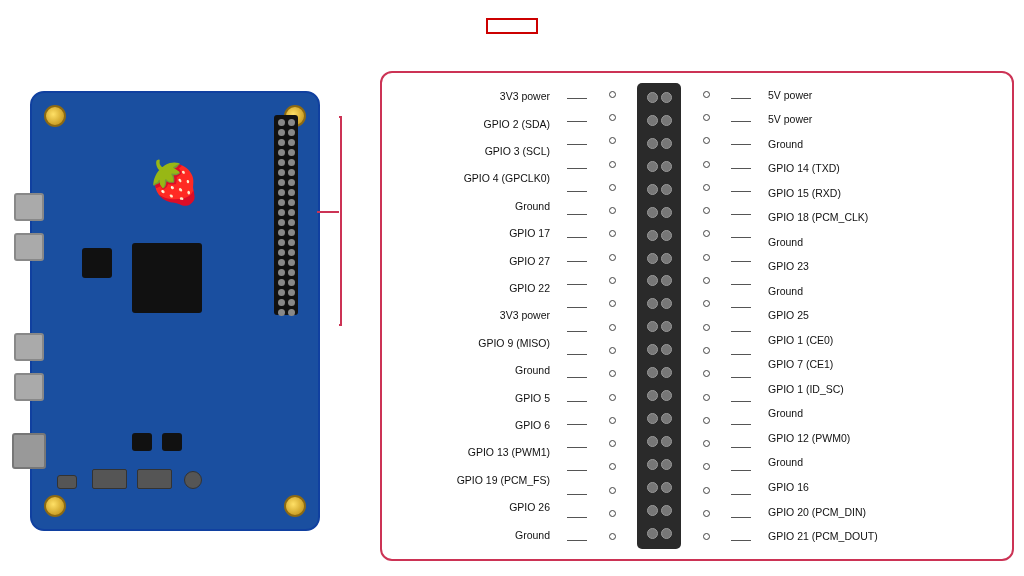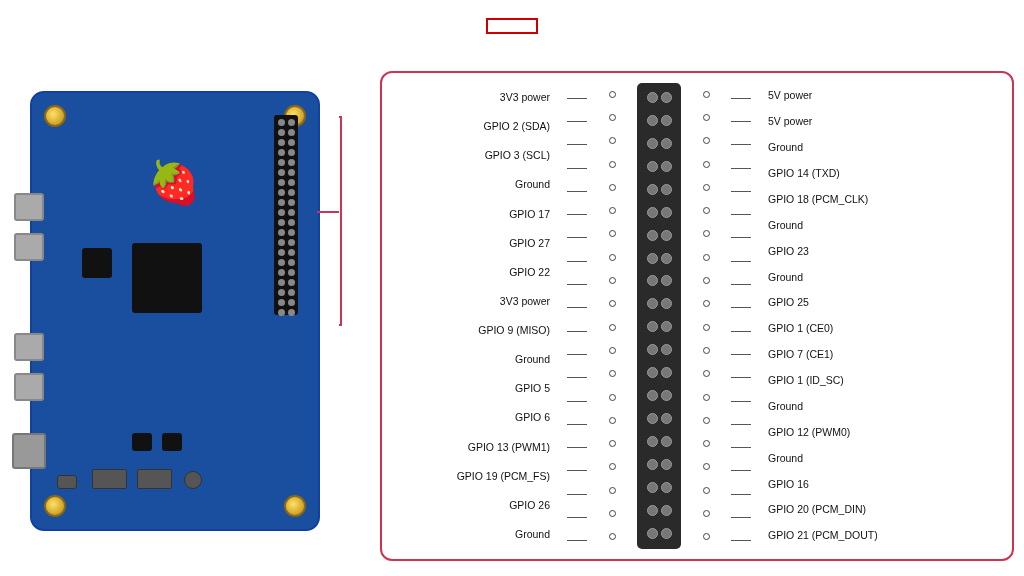--- a/index.html
+++ b/index.html
@@ -408,20 +408,21 @@
     <div class="bracket-h"></div>
   </div>
 
   <div class="pinout-section">
     <div class="rows-container">
 
       <div class="left-labels-col" id="left-labels-col">
           <div class="label-item label-item-left">3V3 power</div>
           <div class="label-item label-item-left">GPIO 2 (SDA)</div>
           <div class="label-item label-item-left">GPIO 3 (SCL)</div>
+          <div class="label-item label-item-left">GPIO 4 (GPCLK0)</div>
           <div class="label-item label-item-left">Ground</div>
           <div class="label-item label-item-left">GPIO 17</div>
           <div class="label-item label-item-left">GPIO 27</div>
           <div class="label-item label-item-left">GPIO 22</div>
           <div class="label-item label-item-left">3V3 power</div>
           <div class="label-item label-item-left">GPIO 9 (MISO)</div>
           <div class="label-item label-item-left">Ground</div>
           <div class="label-item label-item-left">GPIO 5</div>
           <div class="label-item label-item-left">GPIO 6</div>
           <div class="label-item label-item-left">GPIO 13 (PWM1)</div>
@@ -603,20 +604,21 @@
           <div class="h-line" style="margin-top: 8px;"></div>
           <div class="h-line" style="margin-top: 8px;"></div>
           <div class="h-line" style="margin-top: 8px;"></div>
         </div>
 
       <div class="right-labels-col" id="right-labels-col">
           <div class="label-item label-item-right">5V power</div>
           <div class="label-item label-item-right">5V power</div>
           <div class="label-item label-item-right">Ground</div>
           <div class="label-item label-item-right">GPIO 14 (TXD)</div>
+          <div class="label-item label-item-right">GPIO 15 (RXD)</div>
           <div class="label-item label-item-right">GPIO 18 (PCM_CLK)</div>
           <div class="label-item label-item-right">Ground</div>
           <div class="label-item label-item-right">GPIO 23</div>
           <div class="label-item label-item-right">Ground</div>
           <div class="label-item label-item-right">GPIO 25</div>
           <div class="label-item label-item-right">GPIO 1 (CE0)</div>
           <div class="label-item label-item-right">GPIO 7 (CE1)</div>
           <div class="label-item label-item-right">GPIO 1 (ID_SC)</div>
           <div class="label-item label-item-right">Ground</div>
           <div class="label-item label-item-right">GPIO 12 (PWM0)</div>

